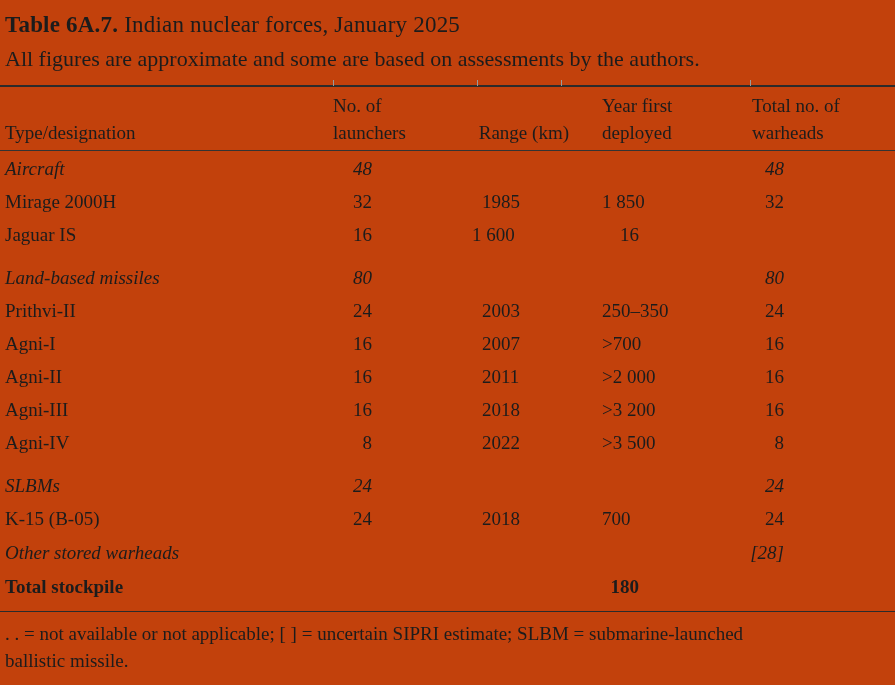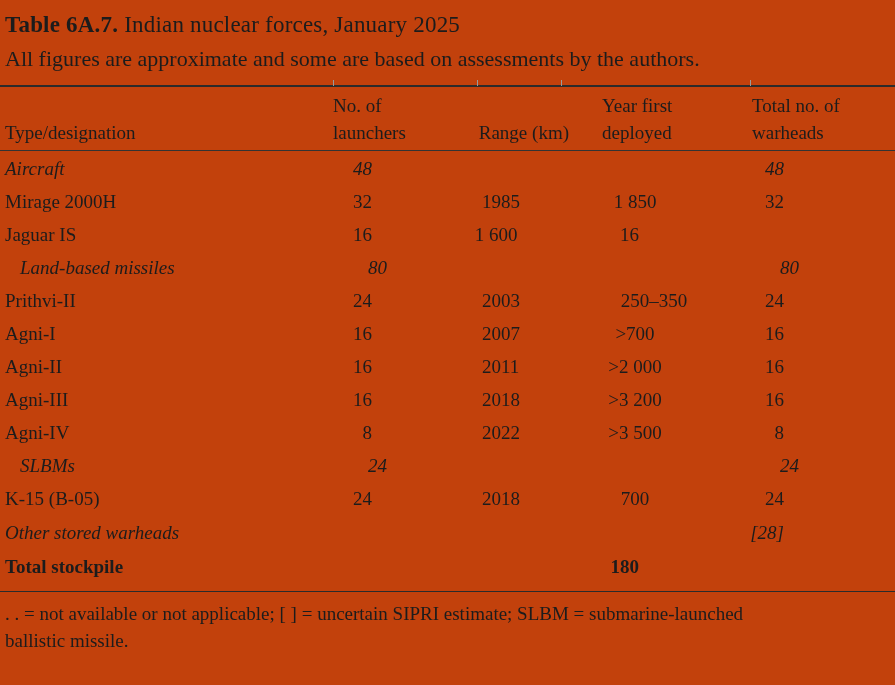--- a/index.html
+++ b/index.html
@@ -51,26 +51,26 @@
   }
   .hcell div { line-height: 27px; }
   .h1 { padding-left: 5px; }
   .h4 { text-align: right; padding-right: 33px; }
   .h5 { padding-left: 2px; }
   
   .tbody { padding-top: 1px; }
   .row { line-height: 33px; height: 33px; }
   .row.section { font-style: italic; }
   .row.total   { font-weight: 700; }
-  .gap    { margin-top: 0; padding-left: 15px; }
+  .gap    { margin-top: 10px; }
   .gap-sm { margin-top: 1px; }
   .ct { padding-left: 5px; }
   .cl { text-align: right; padding-right: 100px; }
   .cy { padding-left: 10px; }
-  .cr { text-align: center; padding-right: 82px; }
+  .cr { text-align: left; padding-right: 82px; }
   .cw { text-align: right; padding-right: 111px; }
   .suffix { display: inline-block; width: 0; white-space: nowrap; overflow: visible; }
   
   .footnote {
     margin-top: 8px;
     padding-left: 5px;
     font-size: 19px;
     line-height: 27px;
   }
 </style>

